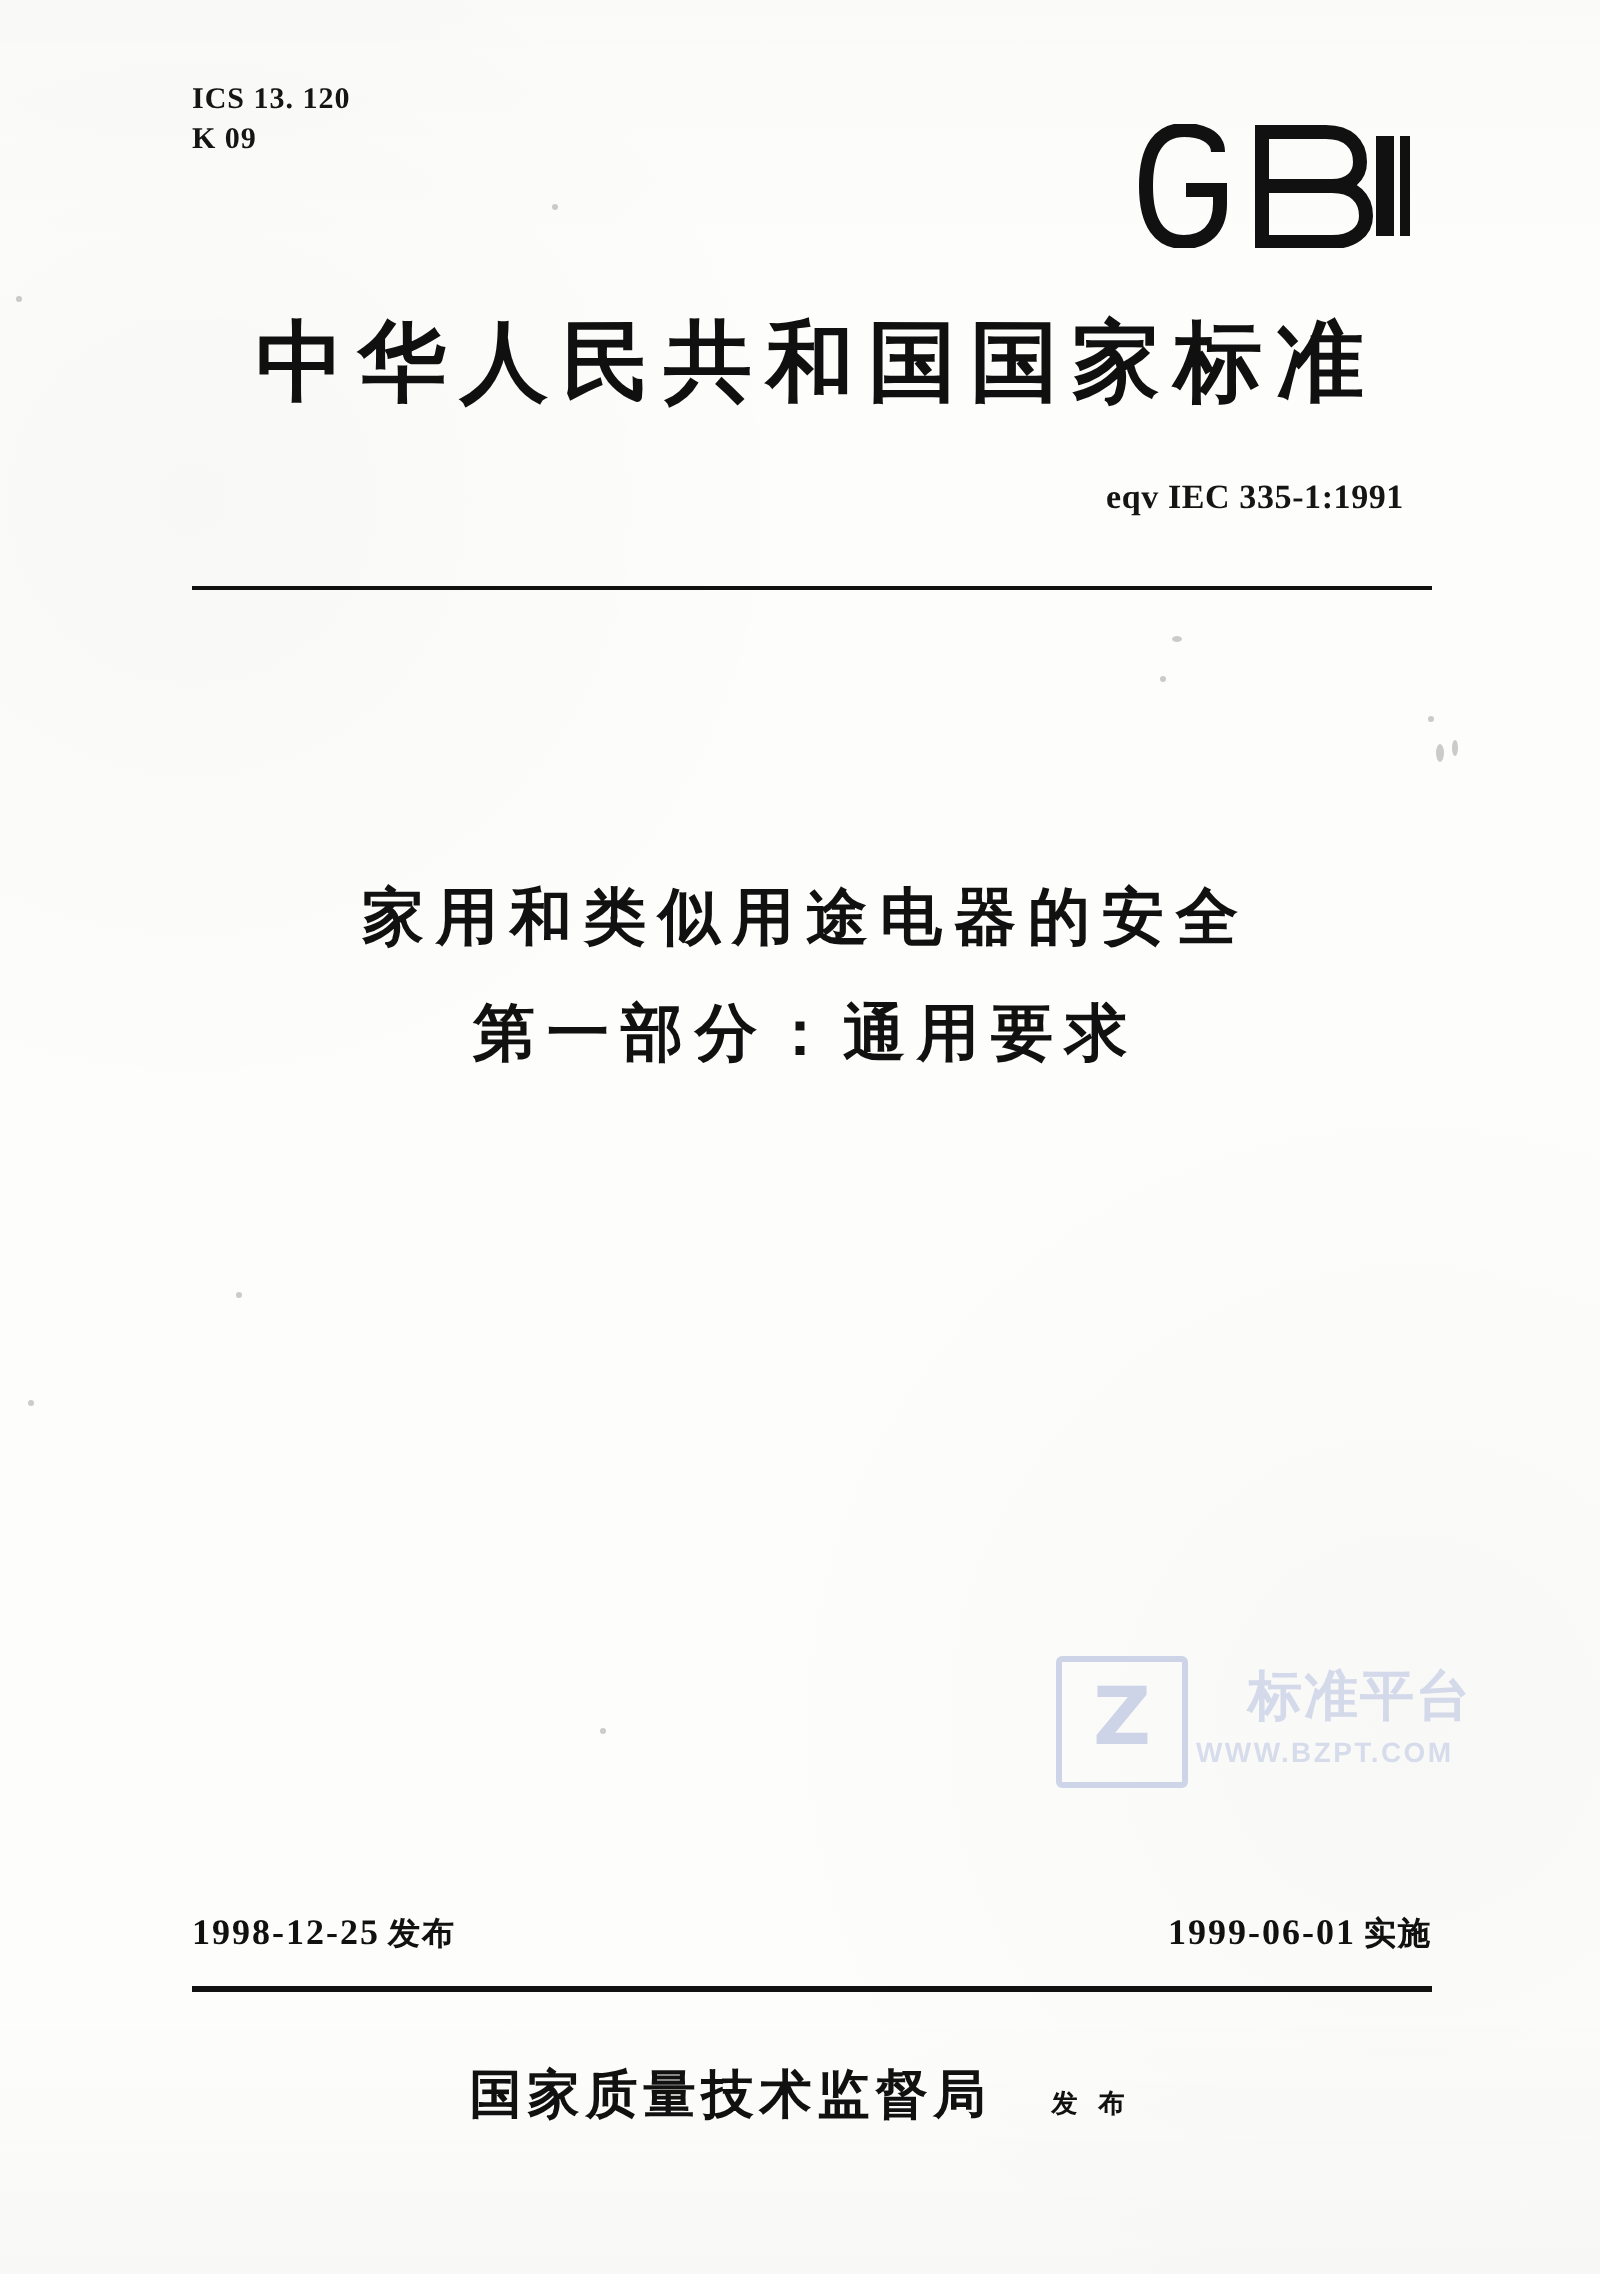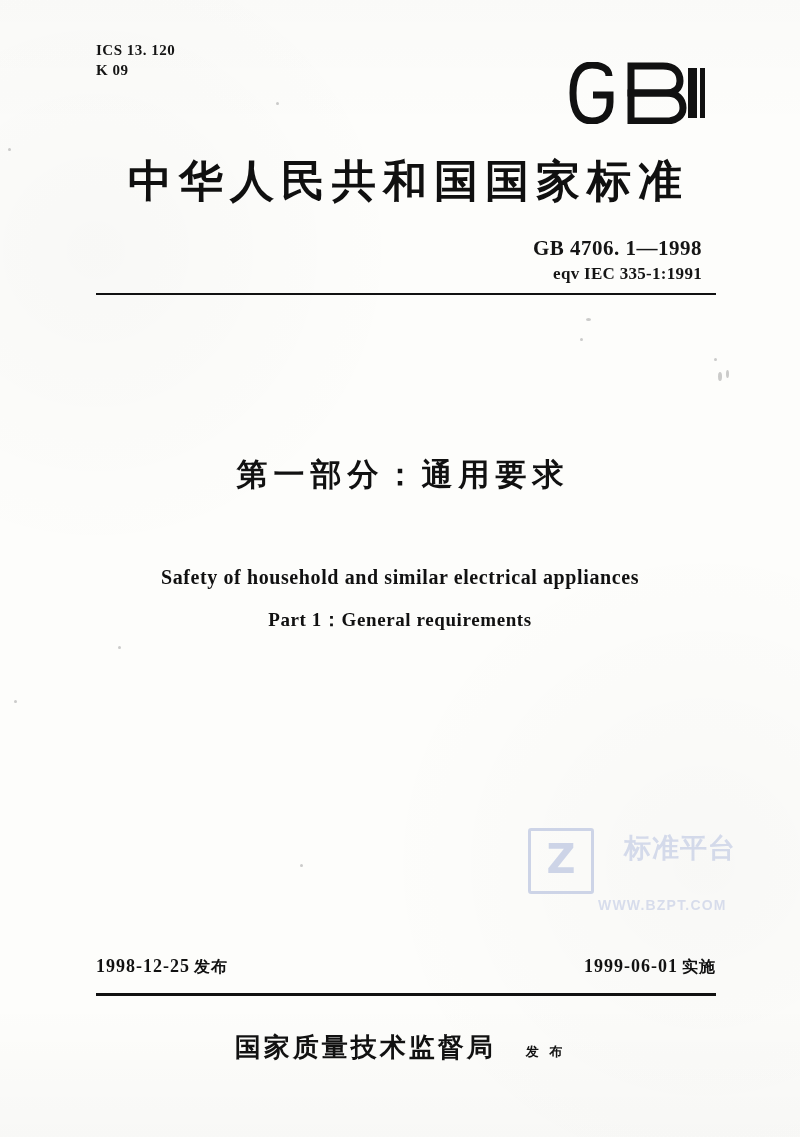--- a/index.html
+++ b/index.html
@@ -172,21 +172,20 @@
   }
   .watermark .wm-url {
     position: absolute;
     left: 70px;
     top: 40px;
     font-family: "Liberation Sans", sans-serif;
     font-weight: bold;
     font-size: 14px;
     letter-spacing: 1.2px;
     color: #bcc6e3;
-    margin-top: 29px;
   }
 
   .dates {
     position: absolute;
     left: 96px;
     right: 84px;
     top: 956px;
     display: flex;
     justify-content: space-between;
     font-family: "DejaVu Sans", sans-serif;
@@ -279,34 +278,30 @@
       <g fill="#111">
         <rect x="120" y="6" width="9" height="50"></rect>
         <rect x="132" y="6" width="5" height="50"></rect>
       </g>
     </svg>
   </div>
 
   <div class="main-title">中华人民共和国国家标准</div>
 
   <div class="std-no">
-    <div class="line1">GB 4706. 1—1998</div>
     <div class="line2">eqv IEC 335-1:1991</div>
   </div>
 
   <div class="rule-top"></div>
 
   <div class="cn-title">
+    <div class="t1">家用和类似用途电器的安全</div>
     <div class="t2">第一部分：通用要求</div>
   </div>
 
-  <div class="en-title">
-    <div class="e1">Safety of household and similar electrical appliances</div>
-    <div class="e2">Part 1：General requirements</div>
-  </div>
 
   <div class="watermark">
     <div class="wm-box">Z</div>
     <div class="wm-cn">标准平台</div>
     <div class="wm-url">WWW.BZPT.COM</div>
   </div>
 
   <div class="dates">
     <div>
       <span class="num">1998-12-25</span><span class="suffix">发布</span>

